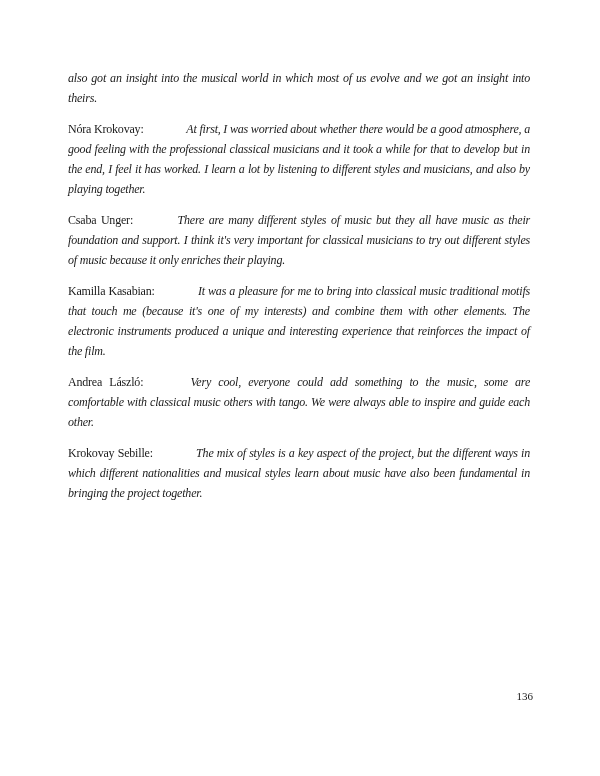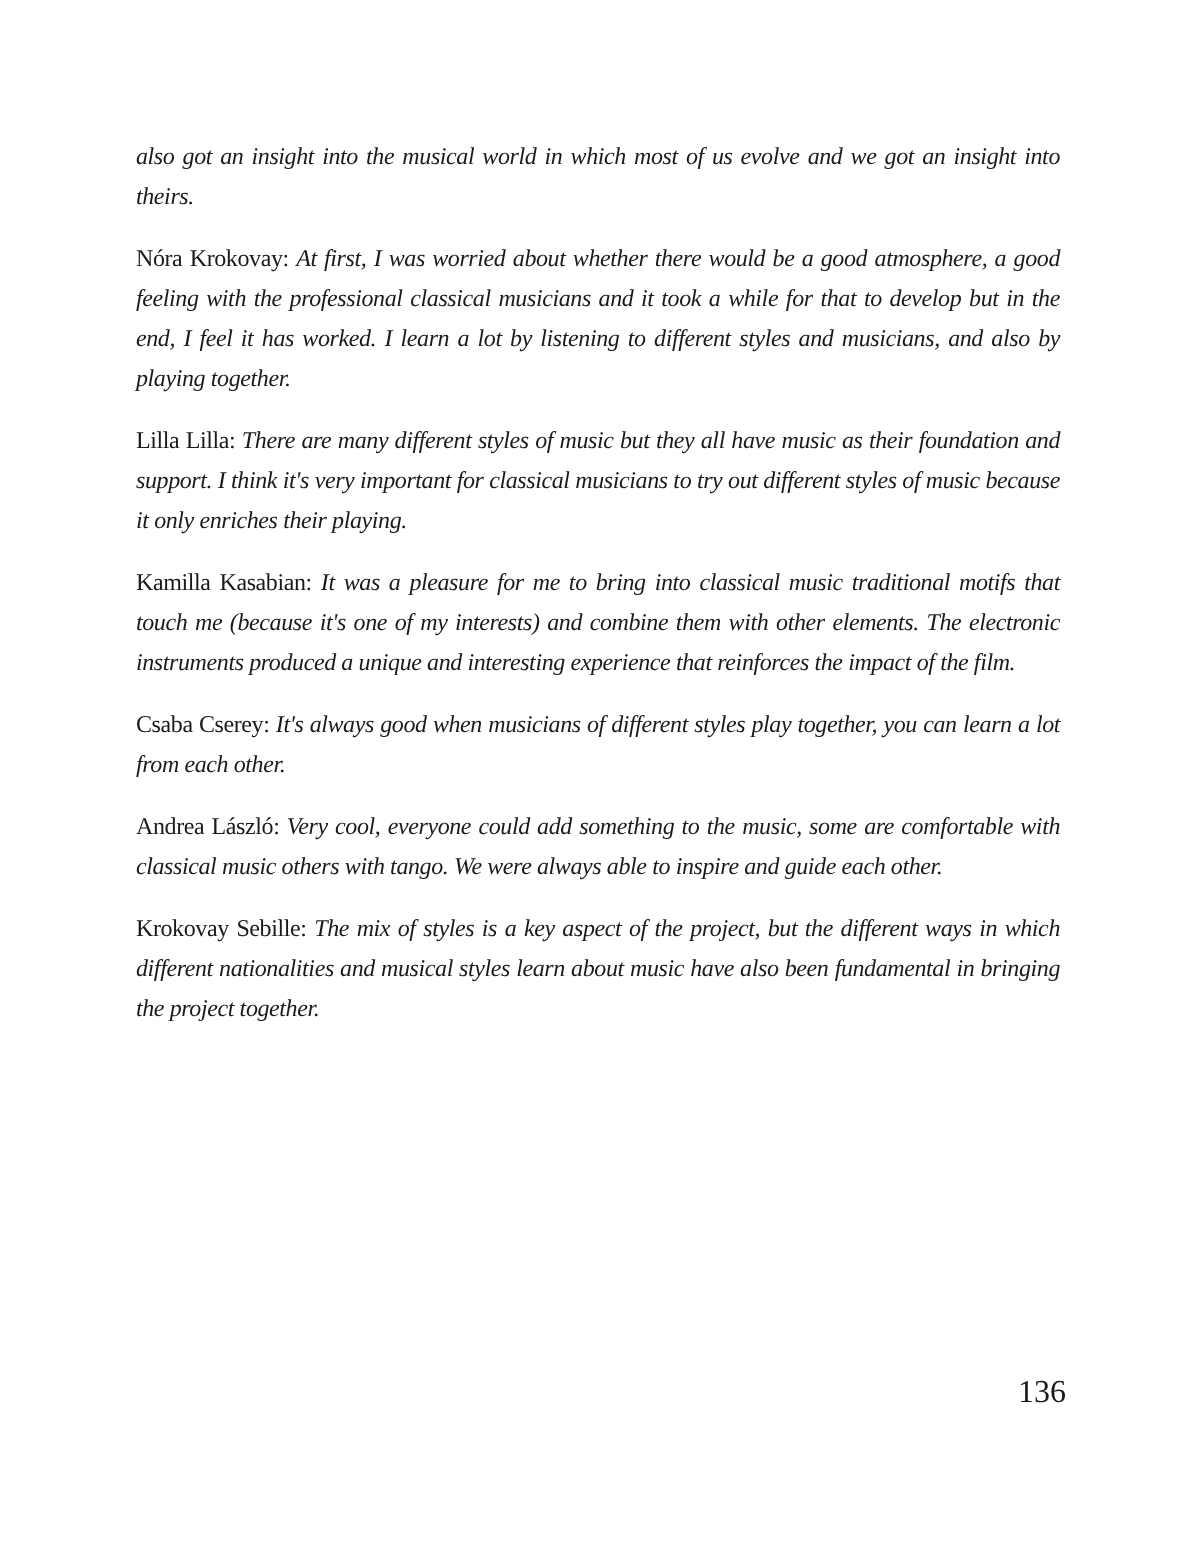--- a/index.html
+++ b/index.html
@@ -17,44 +17,43 @@
   }
   .para {
     font-size: 12px;
     line-height: 20px;
     letter-spacing: -0.2px;
     text-align: justify;
     margin: 0 0 11px 0;
   }
   .speaker { font-style: normal; }
   .sep { font-style: normal; white-space: pre; }
-  .quote { font-style: italic; }
+  .quote { font-style: italic; margin-left: 40px; }
   .intro { font-style: italic; }
   .page-number {
     position: absolute;
     top: 689px;
     right: 67px;
-    font-size: 16px;
+    font-size: 11px;
     line-height: 15px;
   }
 </style>
 </head>
 <body>
 
 <div class="page">
 
   <p class="para intro"><span>also got an insight into the musical world in which most of us evolve and we got an insight into theirs.</span></p>
 
   <p class="para"><span class="speaker">Nóra Krokovay</span><span class="sep">: </span><span class="quote">At first, I was worried about whether there would be a good atmosphere, a good feeling with the professional classical musicians and it took a while for that to develop but in the end, I feel it has worked. I learn a lot by listening to different styles and musicians, and also by playing together.</span></p>
 
-  <p class="para"><span class="speaker">Lilla Lilla</span><span class="sep">: </span><span class="quote">There are many different styles of music but they all have music as their foundation and support. I think it's very important for classical musicians to try out different styles of music because it only enriches their playing.</span></p>
+  <p class="para"><span class="speaker">Csaba Unger</span><span class="sep">: </span><span class="quote">There are many different styles of music but they all have music as their foundation and support. I think it's very important for classical musicians to try out different styles of music because it only enriches their playing.</span></p>
 
   <p class="para"><span class="speaker">Kamilla Kasabian</span><span class="sep">: </span><span class="quote">It was a pleasure for me to bring into classical music traditional motifs that touch me (because it's one of my interests) and combine them with other elements. The electronic instruments produced a unique and interesting experience that reinforces the impact of the film.</span></p>
 
-  <p class="para"><span class="speaker">Csaba Cserey</span><span class="sep">: </span><span class="quote">It's always good when musicians of different styles play together, you can learn a lot from each other.</span></p>
 
 
   <p class="para"><span class="speaker">Andrea László</span><span class="sep">: </span><span class="quote">Very cool, everyone could add something to the music, some are comfortable with classical music others with tango. We were always able to inspire and guide each other.</span></p>
 
 
   <p class="para"><span class="speaker">Krokovay Sebille</span><span class="sep">: </span><span class="quote">The mix of styles is a key aspect of the project, but the different ways in which different nationalities and musical styles learn about music have also been fundamental in bringing the project together.</span></p>
 
 
   <div class="page-number">136</div>
 

